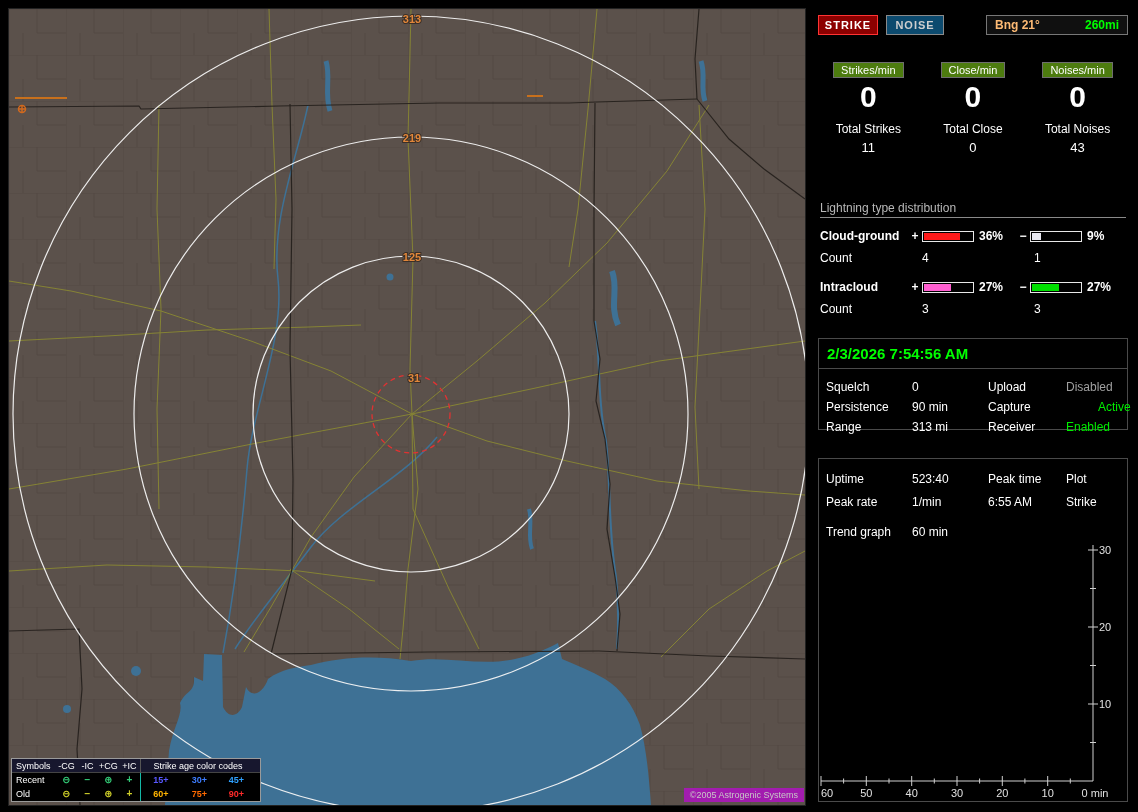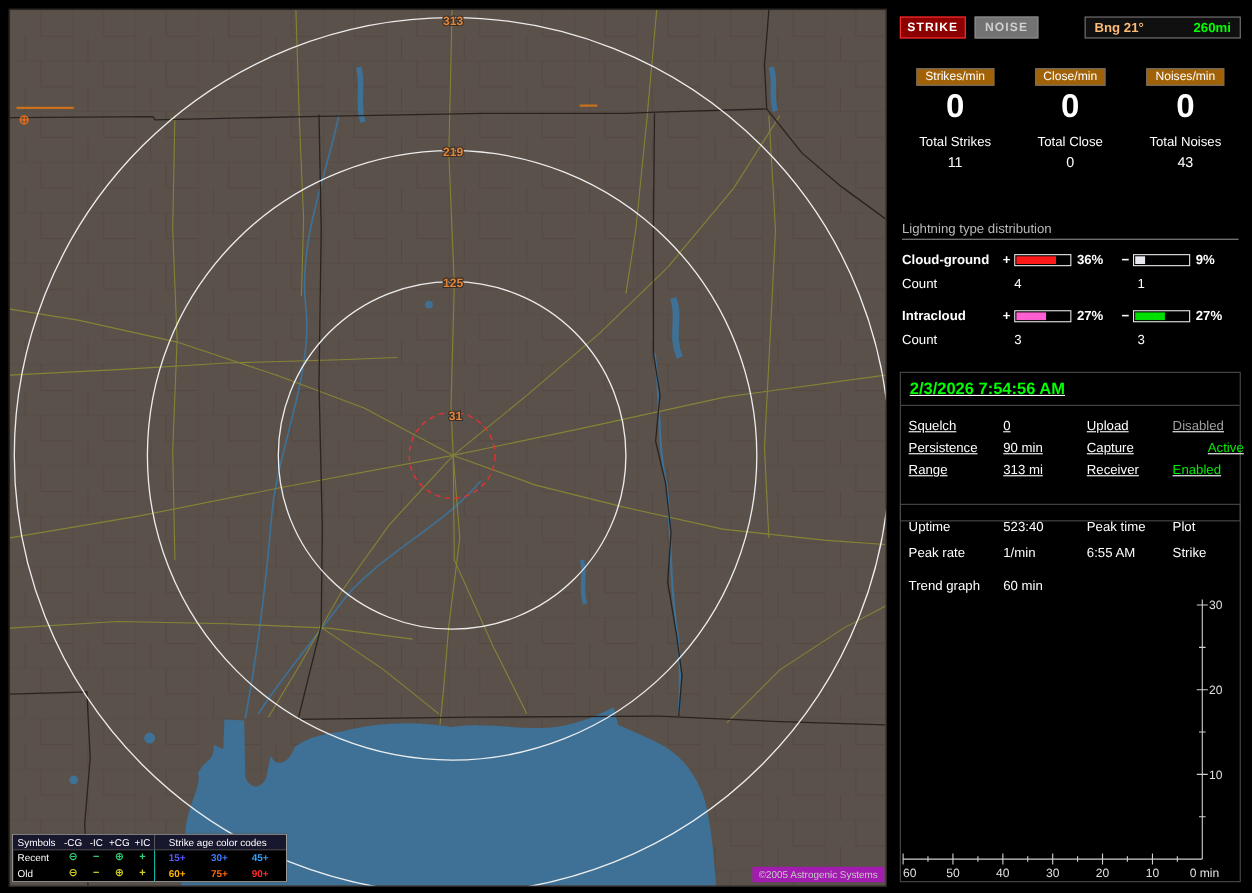--- a/index.html
+++ b/index.html
@@ -22,49 +22,49 @@
   .lg-age { font-weight:bold; }
 
   .copyright { position:absolute; right:1px; bottom:3px; background:#a21caf; color:#c8c8c8; font-size:9px; padding:2px 6px; }
 
   
   .sidebar { position:absolute; left:816px; top:8px; width:314px; height:798px; background:#000; color:#fff; }
 
   .topbar { position:absolute; top:6px; left:2px; right:2px; height:22px; display:flex; gap:8px; align-items:center; }
   .btn { height:20px; font-family:inherit; font-weight:bold; font-size:11px; letter-spacing:1px; cursor:pointer; }
   .btn-strike { width:60px; background:#8c0000; color:#fff; border:1px solid #ff3333; }
-  .btn-noise  { width:58px; background:#737373; color:#cfcfcf; border:1px solid #8a8a8a; }
+  .btn-noise  { width:58px; background:#0c4a6e; color:#cfcfcf; border:1px solid #8a8a8a; }
   .bng-box { margin-left:auto; width:142px; height:20px; background:#101010; border:1px solid #777;
              display:flex; align-items:center; justify-content:space-between; padding:0 8px;
              font-weight:bold; font-size:12px; }
   .bng-val { color:#fdba74; }
   .rng-val { color:#00ff00; }
 
   .stats { position:absolute; top:52px; left:0; right:0; display:flex; }
   .stat-col { width:33.33%; text-align:center; }
-  .chip { display:inline-block; background:#a16207; color:#fff; border:1px solid #6e6e6e; font-size:11px; padding:1px 7px; }
+  .chip { display:inline-block; background:#4d7c0f; color:#fff; border:1px solid #6e6e6e; font-size:11px; padding:1px 7px; }
   .big-num { font-size:30px; font-weight:bold; color:#fff; line-height:34px; margin-top:2px; }
   .total-label { font-size:12px; color:#fff; margin-top:8px; }
   .total-value { font-size:13px; color:#fff; margin-top:4px; }
 
   .dist { position:absolute; top:193px; left:4px; right:4px; }
   .dist-title { color:#b8b8b8; font-size:12px; height:17px; border-bottom:1px solid #8a8a8a; }
   .dist-row { display:flex; align-items:center; height:22px; margin-top:7px; font-size:12px; }
   .dist-label { width:88px; font-weight:bold; }
   .sign { width:14px; text-align:center; font-weight:bold; }
   .bar { width:52px; height:11px; border:1px solid #e8e8e8; background:#000; position:relative; }
   .bar-fill { position:absolute; left:1px; top:1px; bottom:1px; }
   .pct { width:42px; padding-left:5px; font-weight:bold; }
   .pct2 { width:36px; padding-left:5px; font-weight:bold; }
   .count-row { position:relative; height:22px; font-size:12px; }
   .count-row .dist-label { position:absolute; left:0; top:4px; font-weight:normal; }
   .count-1 { position:absolute; left:102px; top:4px; }
   .count-2 { position:absolute; left:214px; top:4px; }
 
-  .statusbox { position:absolute; top:330px; left:2px; right:2px; height:136px; border:1px solid #4a4a4a;text-decoration:underline; }
+  .statusbox { position:absolute; top:330px; left:2px; right:2px; height:92px; border:1px solid #4a4a4a; }
   .datetime { color:#00ff00; font-weight:bold; font-size:15px; padding:6px 8px 4px; }
   .sb-divider { border-top:1px solid #4a4a4a; margin:2px 0 8px; }
   .srow { display:grid; grid-template-columns:86px 76px 78px 1fr; padding:0 7px; height:20px; align-items:center; font-size:12px; }
 
   .infobox { position:absolute; top:450px; left:2px; right:2px; bottom:4px; border:1px solid #4a4a4a; }
   .infobox .rows { padding-top:8px; }
   .infobox .srow { height:23px; }
   .trend-row { margin-top:7px; }
   .graph { position:absolute; left:0; top:84px; width:308px; height:258px; }
   .graph text { fill:#e0e0e0; font-size:11px; font-family:"Liberation Sans","DejaVu Sans",sans-serif; }

